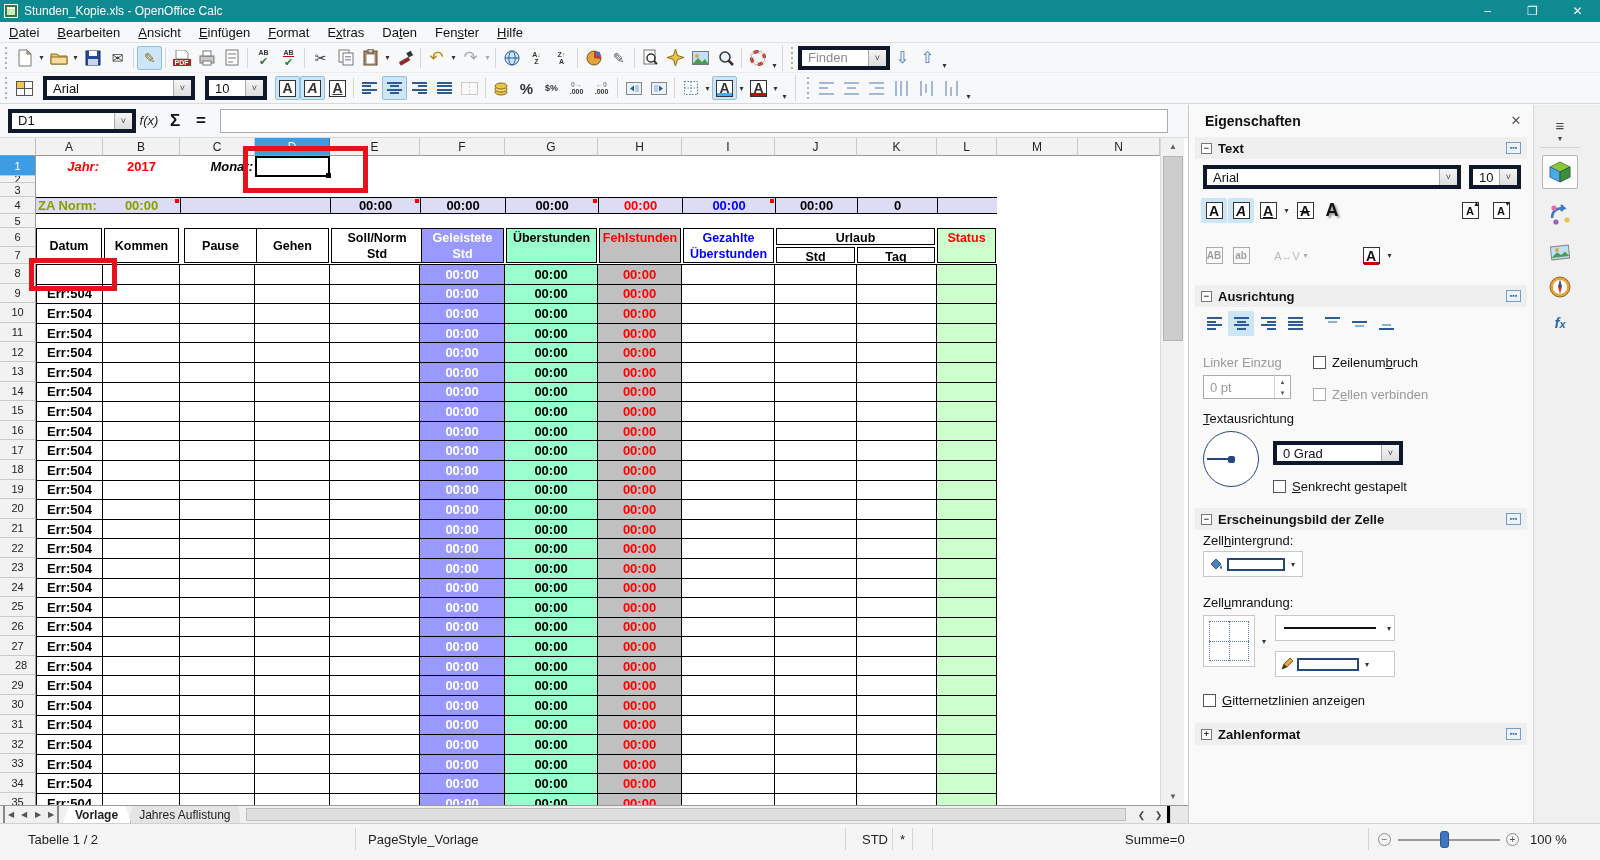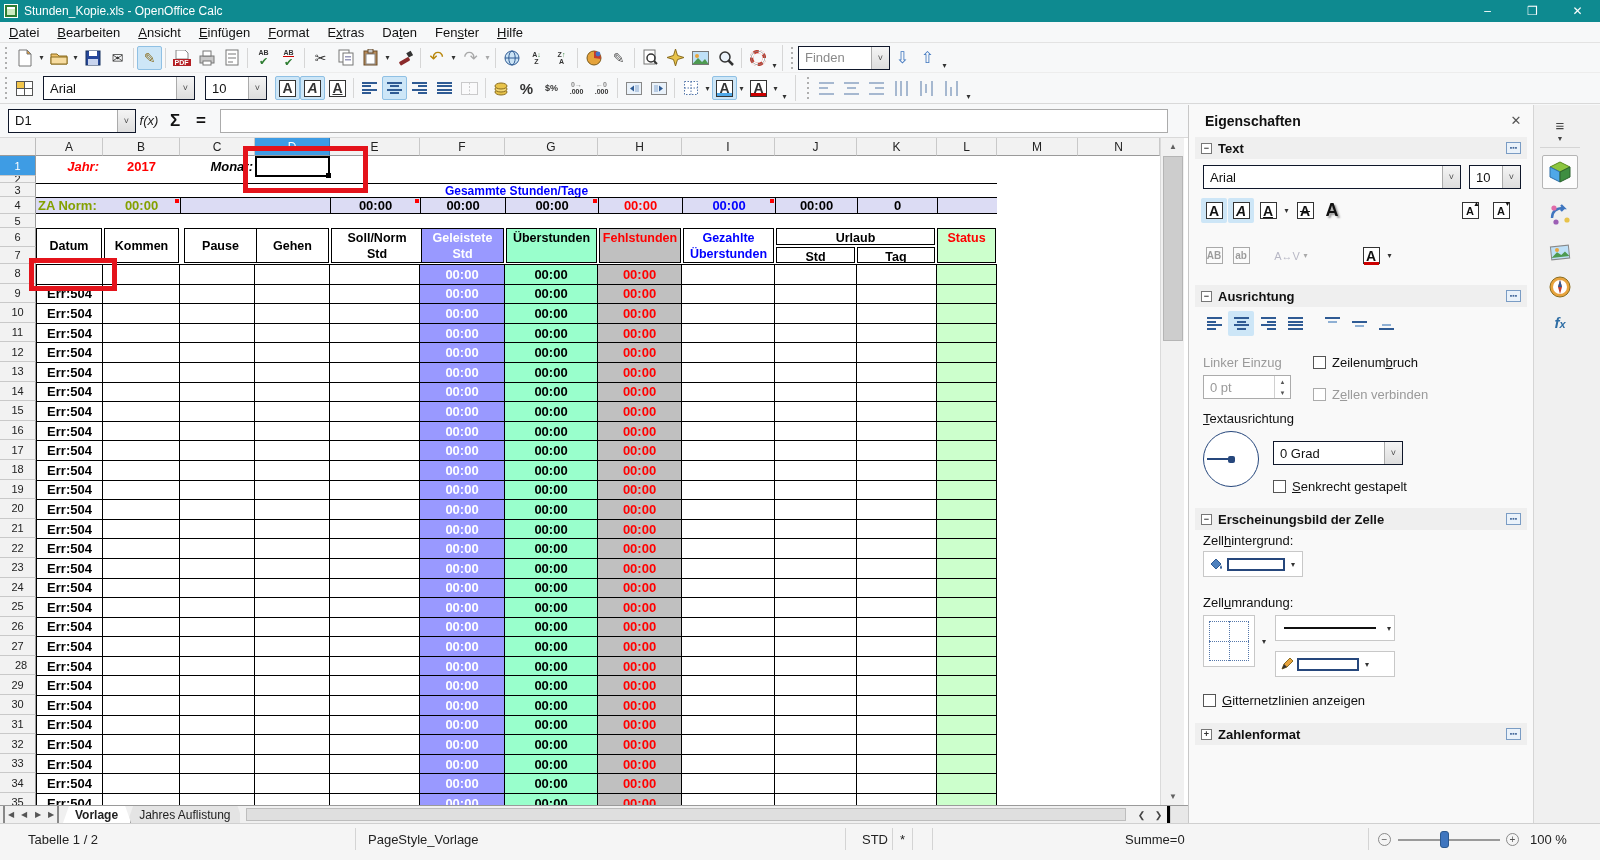--- a/index.html
+++ b/index.html
@@ -23,21 +23,21 @@
   .toolbar { position:absolute; left:0; width:1600px; background:#F7F8F9; display:flex; align-items:center; }
   .tb1 { top:43px; height:30px; border-bottom:1px solid #EDEDED; }
   .tb2 { top:73px; height:31px; border-bottom:1px solid #D9D9D9; }
   .tb-btn { height:24px; min-width:25px; padding:0 2px; display:flex; align-items:center; justify-content:center; border:1px solid transparent; border-radius:2px; font-size:14px; color:#333; position:relative; }
   .tb-active { background:#CDE6F7; border:1px solid #8FC0E4; }
   .tb-dis { opacity:.4; }
   .dd { font-size:8px; color:#333; width:9px; text-align:center; }
   .sep { width:1px; height:20px; background:#D6D6D6; margin:0 3px; flex:none; }
   .handle { width:4px; height:22px; margin:0 4px; flex:none;
     background:repeating-linear-gradient(to bottom,#AFAFAF 0 2px,transparent 2px 5px); background-size:2px 100%; background-position:1px 0; background-repeat:repeat-y; }
-  .combo { display:flex; align-items:center; border:1px solid #0f172a; background:#fff; height:24px; }
+  .combo { display:flex; align-items:center; border:4px solid #0f172a; background:#fff; height:24px; }
   .combo .val { padding:0 6px; font-size:13px; color:#111; flex:1; white-space:nowrap; overflow:hidden; }
   .combo .placeholder { color:#8a8a8a; }
   .combo .cbtn { width:18px; height:100%; border-left:1px solid #ABABAB; background:linear-gradient(#F4F4F4,#DDD); display:flex; align-items:center; justify-content:center; font-size:9px; color:#444; }
   .glyph-a { font-weight:bold; font-size:14px; border:1px solid #333; width:17px; height:17px; display:flex; align-items:center; justify-content:center; background:#fff; }
   .align-ic { width:15px; height:13px; display:flex; flex-direction:column; justify-content:space-between; }
   .align-ic i { height:2px; background:#2F5B94; display:block; }
   .align-l i:nth-child(even){ width:60%; align-self:flex-start; }
   .align-c i:nth-child(even){ width:60%; align-self:center; }
   .align-r i:nth-child(even){ width:60%; align-self:flex-end; }
   .align-j i { width:100%; }
@@ -608,23 +608,20 @@
 
     <div class="sheet">
 
       <div class="acell" style="left:0;top:0;width:63px;height:20px;justify-content:flex-end;color:#f00;font-style:italic;">Jahr:</div>
       <div class="acell" style="left:67px;top:0;width:77px;height:20px;justify-content:center;color:#f00;">2017</div>
       <div class="acell" style="left:144px;top:0;width:73px;height:20px;justify-content:flex-end;font-style:italic;">Monat:</div>
       <div class="selcell" style="left:219px;top:0;width:75px;height:21px;">
           <span class="selhandle"></span>
         </div>
 
-      <div class="row3">
-          <span>Gesammte Stunden/Tage</span>
-        </div>
 
       <div class="sumrow">
         <div class="acell" style="left:2px;width:65px;justify-content:flex-start;color:#84A000;">ZA Norm:</div>
         <div class="acell" style="left:67px;width:77px;color:#84A000;">00:00</div>
         <div class="acell bl" style="left:144px;width:150px;height:15px;"></div>
         <div class="acell bl" style="left:294px;width:90px;">00:00</div>
         <div class="acell bl" style="left:384px;width:85px;">00:00</div>
         <div class="acell bl" style="left:469px;width:93px;">00:00</div>
         <div class="acell bl" style="left:562px;width:84px;color:#f00;">00:00</div>
         <div class="acell bl" style="left:646px;width:93px;color:#00f;">00:00</div>

